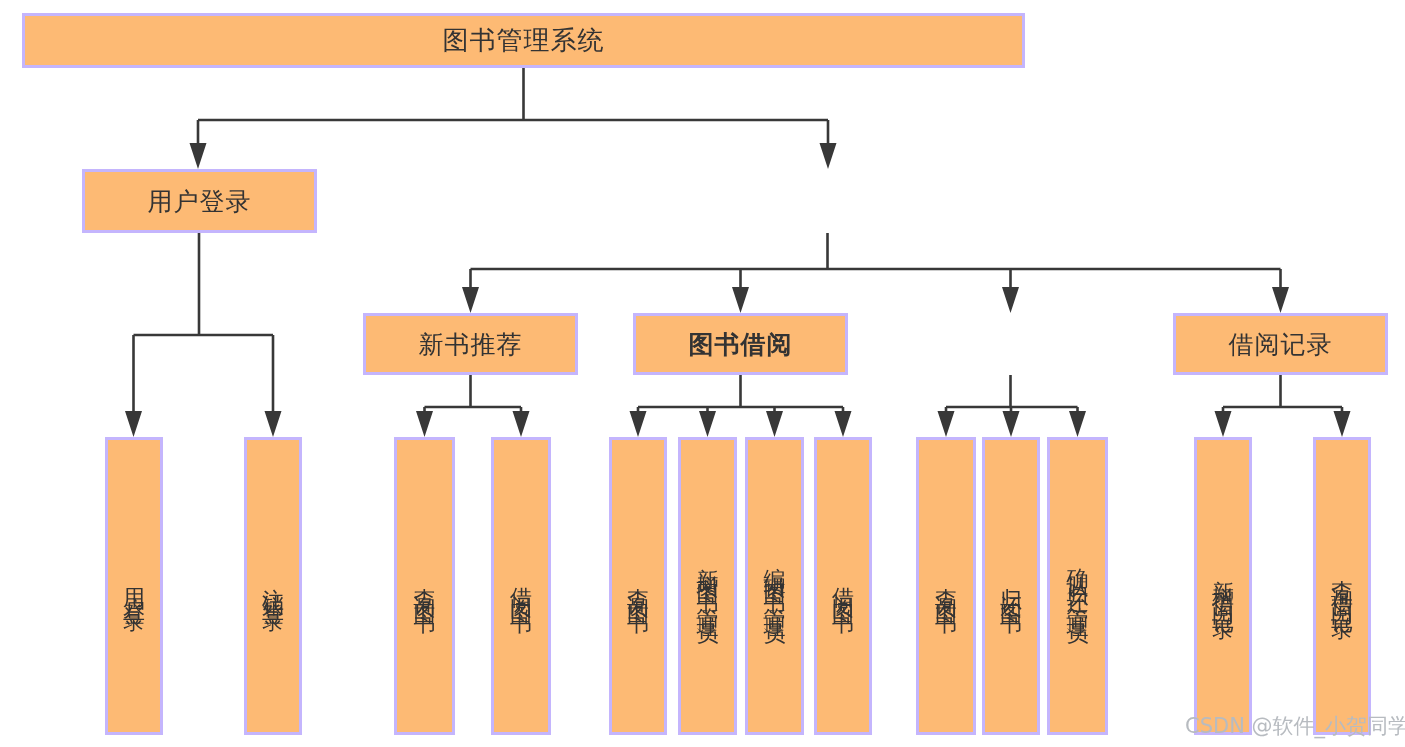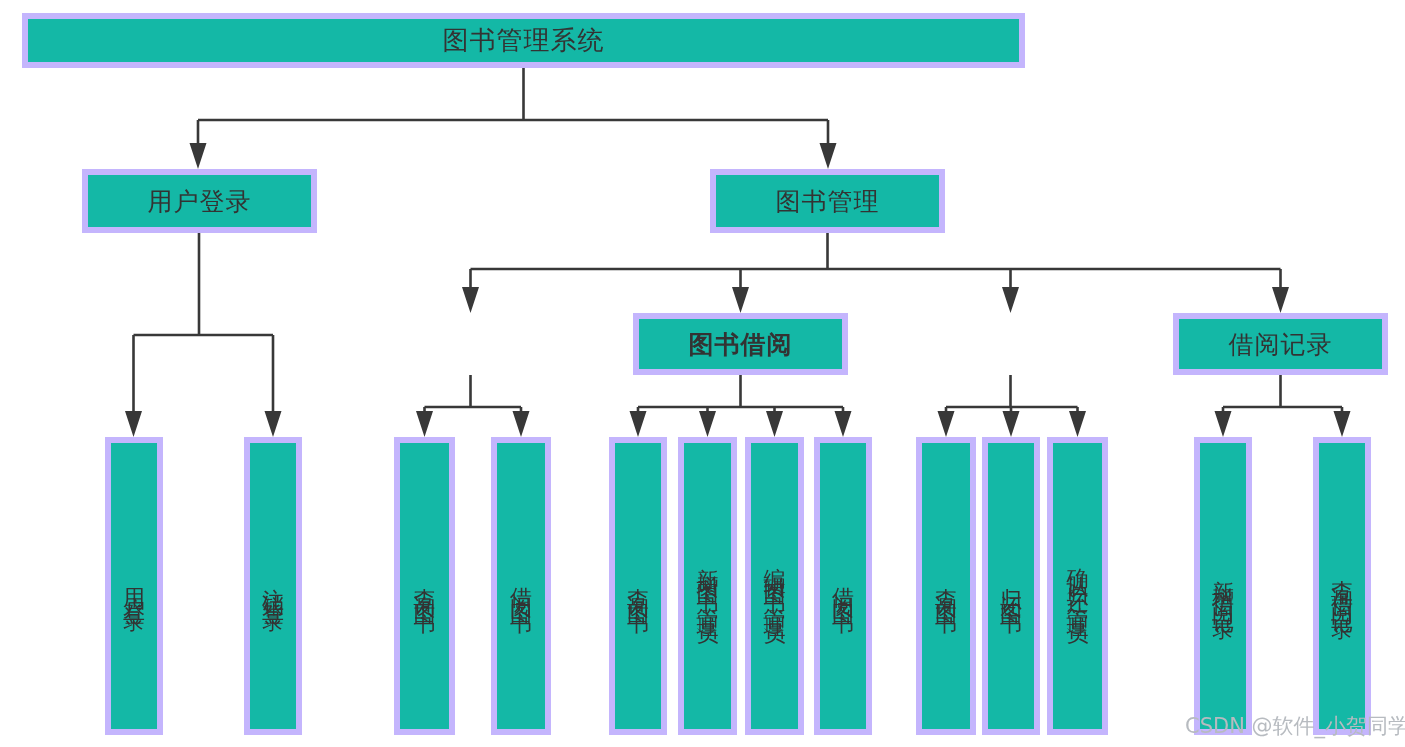--- a/index.html
+++ b/index.html
@@ -14,22 +14,22 @@
     width: 1405px; height: 747px;
     background: #ffffff;
   }
   .connectors {
     position: absolute; left: 0; top: 0;
     width: 1405px; height: 747px;
     pointer-events: none;
   }
   .box {
     position: absolute;
-    background: #14b8a6;
-    border: 6px solid #c4b5fd;
+    background: #fdba74;
+    border: 3px solid #c4b5fd;
     display: flex;
     align-items: center;
     justify-content: center;
     color: #333333;
   }
   .hlabel { font-size: 25px; letter-spacing: 1px; white-space: nowrap; }
   .root  { left: 22px;  top: 13px;  width: 1003px; height: 55px; }
   .root .hlabel { font-size: 26px; }
   .lvl2a { left: 82px;  top: 169px; width: 235px; height: 64px; }
   .lvl2b { left: 710px; top: 169px; width: 235px; height: 64px; }
@@ -106,24 +106,24 @@
       M1333.5 411 L1350.5 411 L1342 437 Z"></path>
   </svg>
 
   <div class="box root">
     <span class="hlabel">图书管理系统</span>
   </div>
 
   <div class="box lvl2a">
     <span class="hlabel">用户登录</span>
   </div>
-  <div class="box lvl2b">
-    <span class="hlabel">图书管理</span>
+
+  <div class="box lvl3 l3a">
+    <span class="hlabel">新书推荐</span>
   </div>
-
   <div class="box lvl3 l3b">
     <span class="hlabel">图书借阅</span>
   </div>
   <div class="box lvl3 l3d">
     <span class="hlabel">借阅记录</span>
   </div>
 
   <div class="box leaf f1">
     <span class="vtext">用户登录</span>
   </div>

